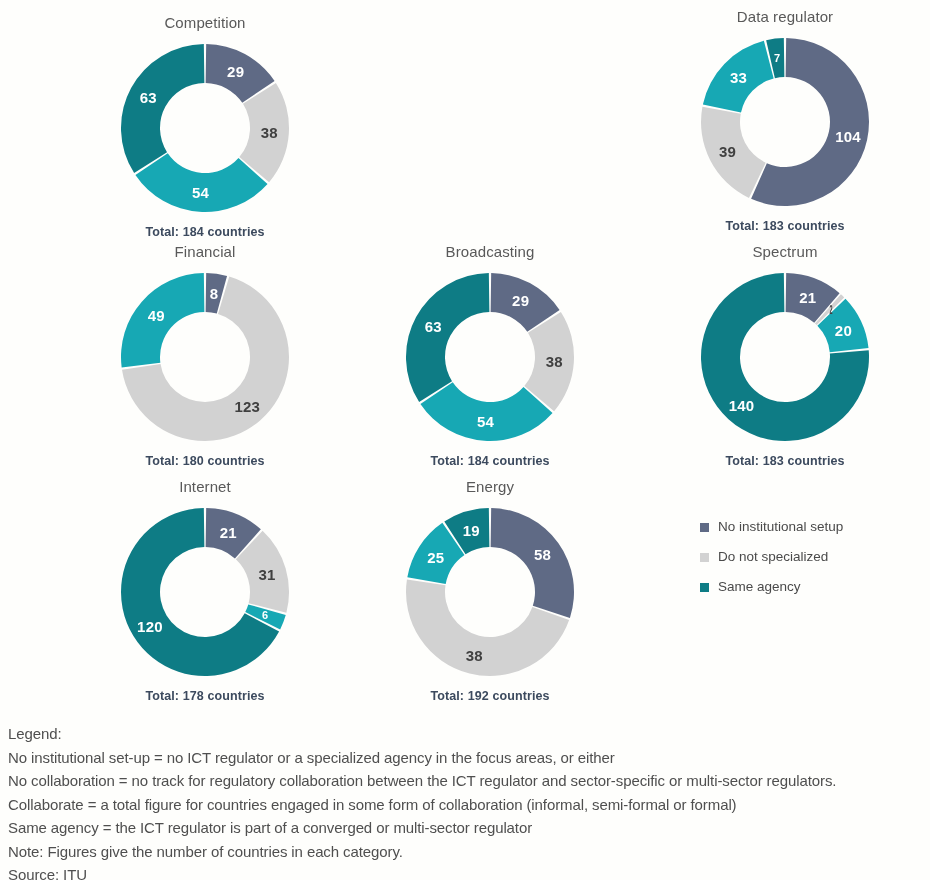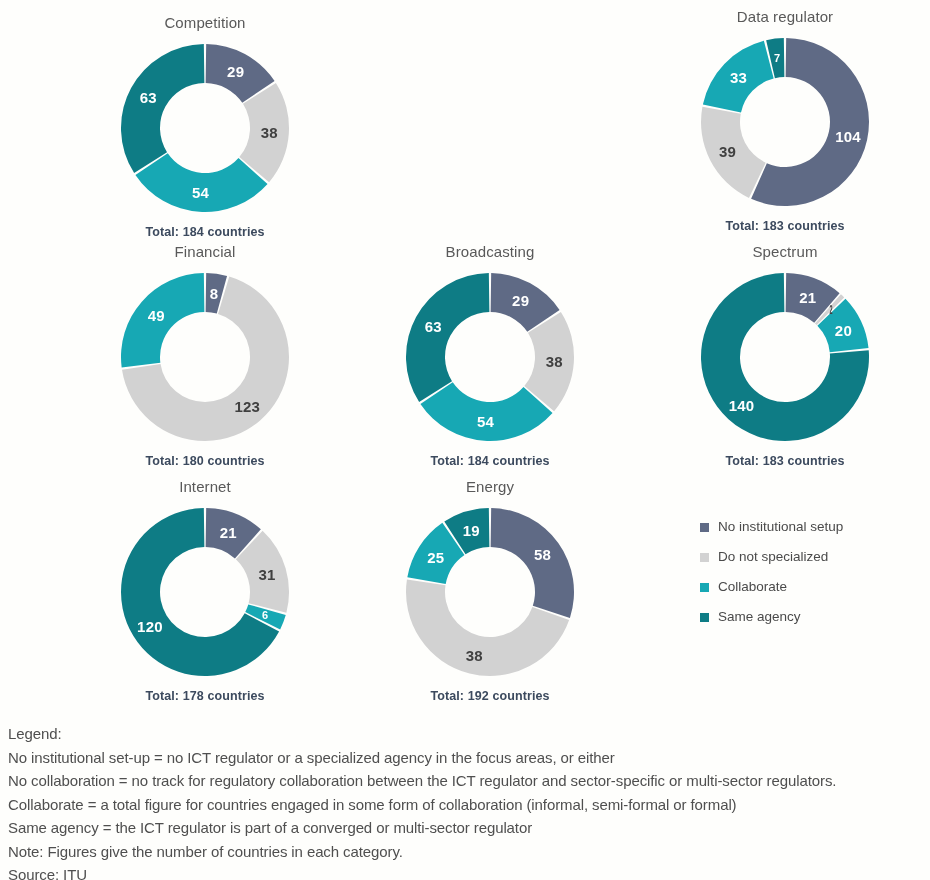--- a/index.html
+++ b/index.html
@@ -235,24 +235,20 @@
     </div>
 
   <div class="legend">
       <div class="legend-row">
         <span class="legend-swatch" style="background: rgb(95, 106, 133);"></span>
         <span class="legend-text">No institutional setup</span>
       </div>
       <div class="legend-row">
         <span class="legend-swatch" style="background: rgb(210, 210, 210);"></span>
         <span class="legend-text">Do not specialized</span>
-      </div>
-      <div class="legend-row">
-        <span class="legend-swatch" style="background: rgb(23, 168, 180);"></span>
-        <span class="legend-text">Collaborate</span>
       </div>
       <div class="legend-row">
         <span class="legend-swatch" style="background: rgb(14, 124, 133);"></span>
         <span class="legend-text">Same agency</span>
       </div>
     </div>
 
   <div class="footnote">
       <div class="footnote-line">Legend:</div>
       <div class="footnote-line">No institutional set-up = no ICT regulator or a specialized agency in the focus areas, or either</div>

